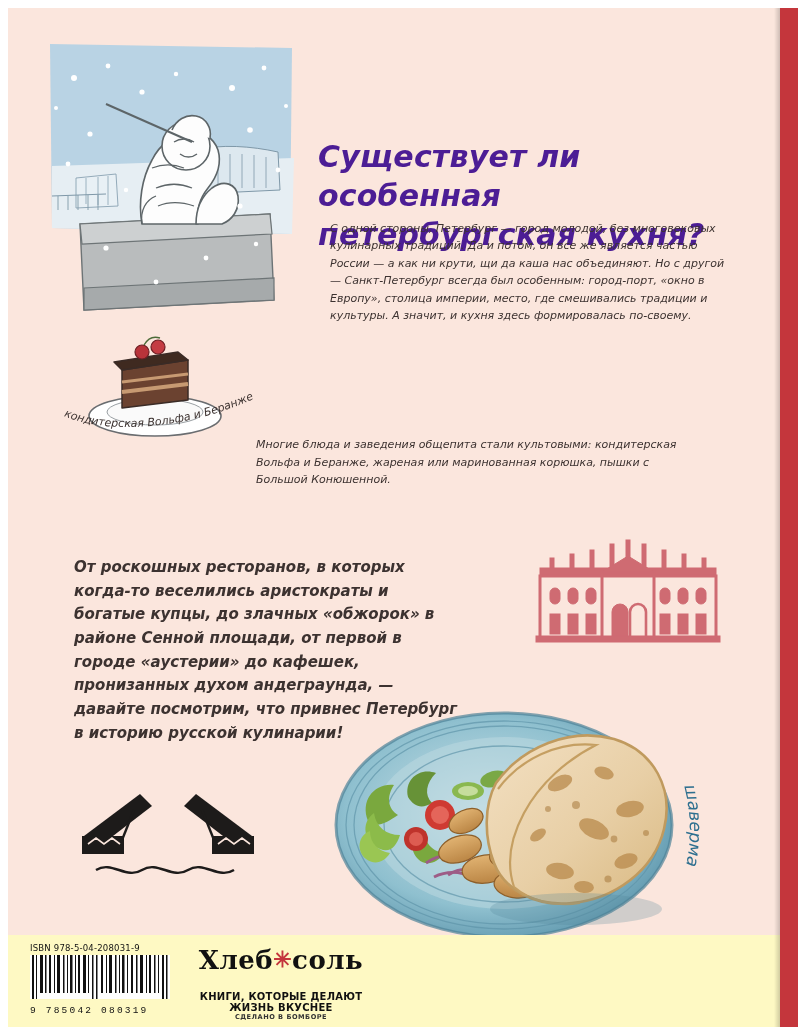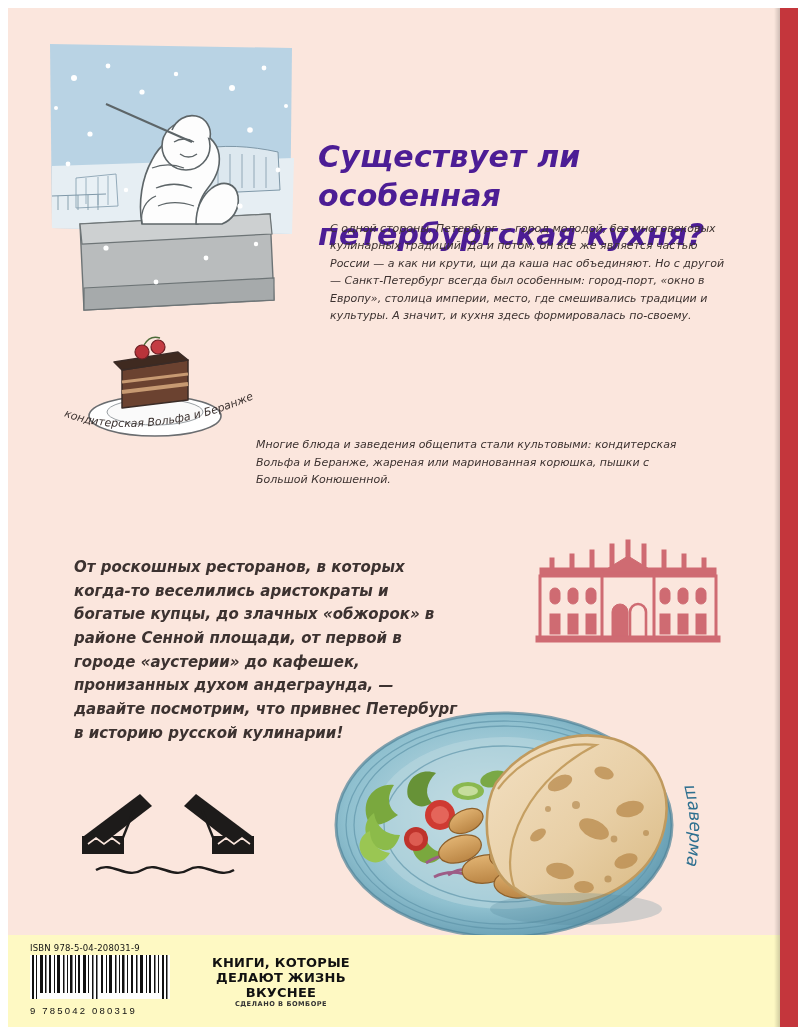--- a/index.html
+++ b/index.html
@@ -182,21 +182,21 @@
     font-size: 8.5px;
     color: #111;
     letter-spacing: 0.2px;
     margin-bottom: 2px;
   }
   #barcode-bars {
     height: 44px;
     width: 140px;
   }
   #barcode-digits {
-    font-family: Liberation Sans, sans-serif;
+    font-family: Liberation Mono, monospace;
     font-size: 9.5px;
     color: #111;
     letter-spacing: 2.2px;
     margin-top: 2px;
   }
 
   #publisher-block {
     position: absolute;
     left: 178px;
     top: 12px;
@@ -211,24 +211,24 @@
     letter-spacing: 0.5px;
     line-height: 1;
   }
   #publisher-star {
     color: #c4363c;
     font-size: 22px;
     vertical-align: 2px;
   }
   #publisher-tagline {
     font-family: "DejaVu Sans", sans-serif;
-    font-size: 13px;
+    font-size: 10px;
     color: #111;
     letter-spacing: 0.25px;
-    margin-top: 8px;
+    margin-top: 18px;
     font-weight: bold;
   }
   #publisher-madein {
     font-family: "DejaVu Sans", sans-serif;
     font-size: 6.6px;
     color: #333;
     letter-spacing: 0.5px;
     margin-top: 0;
     font-weight: bold;
   }
@@ -531,20 +531,23 @@
           <rect x="124" y="0" width="1.5" height="38"></rect>
           <rect x="128" y="0" width="1" height="38"></rect>
           <rect x="132" y="0" width="2" height="44"></rect>
           <rect x="136" y="0" width="1.5" height="44"></rect>
         </g>
       </svg>
       <div id="barcode-digits">9 785042 080319</div>
     </div>
 
     <div id="publisher-block">
+      <div id="publisher-name">
+        <span>Хлеб</span><span id="publisher-star">✳</span><span>соль</span>
+      </div>
       <div id="publisher-tagline">КНИГИ, КОТОРЫЕ ДЕЛАЮТ ЖИЗНЬ ВКУСНЕЕ</div>
       <div id="publisher-madein">СДЕЛАНО В БОМБОРЕ</div>
     </div>
 
   </div>
 </div>
 
 <div id="spine-shadow"></div>
 <div id="spine"></div>
 

